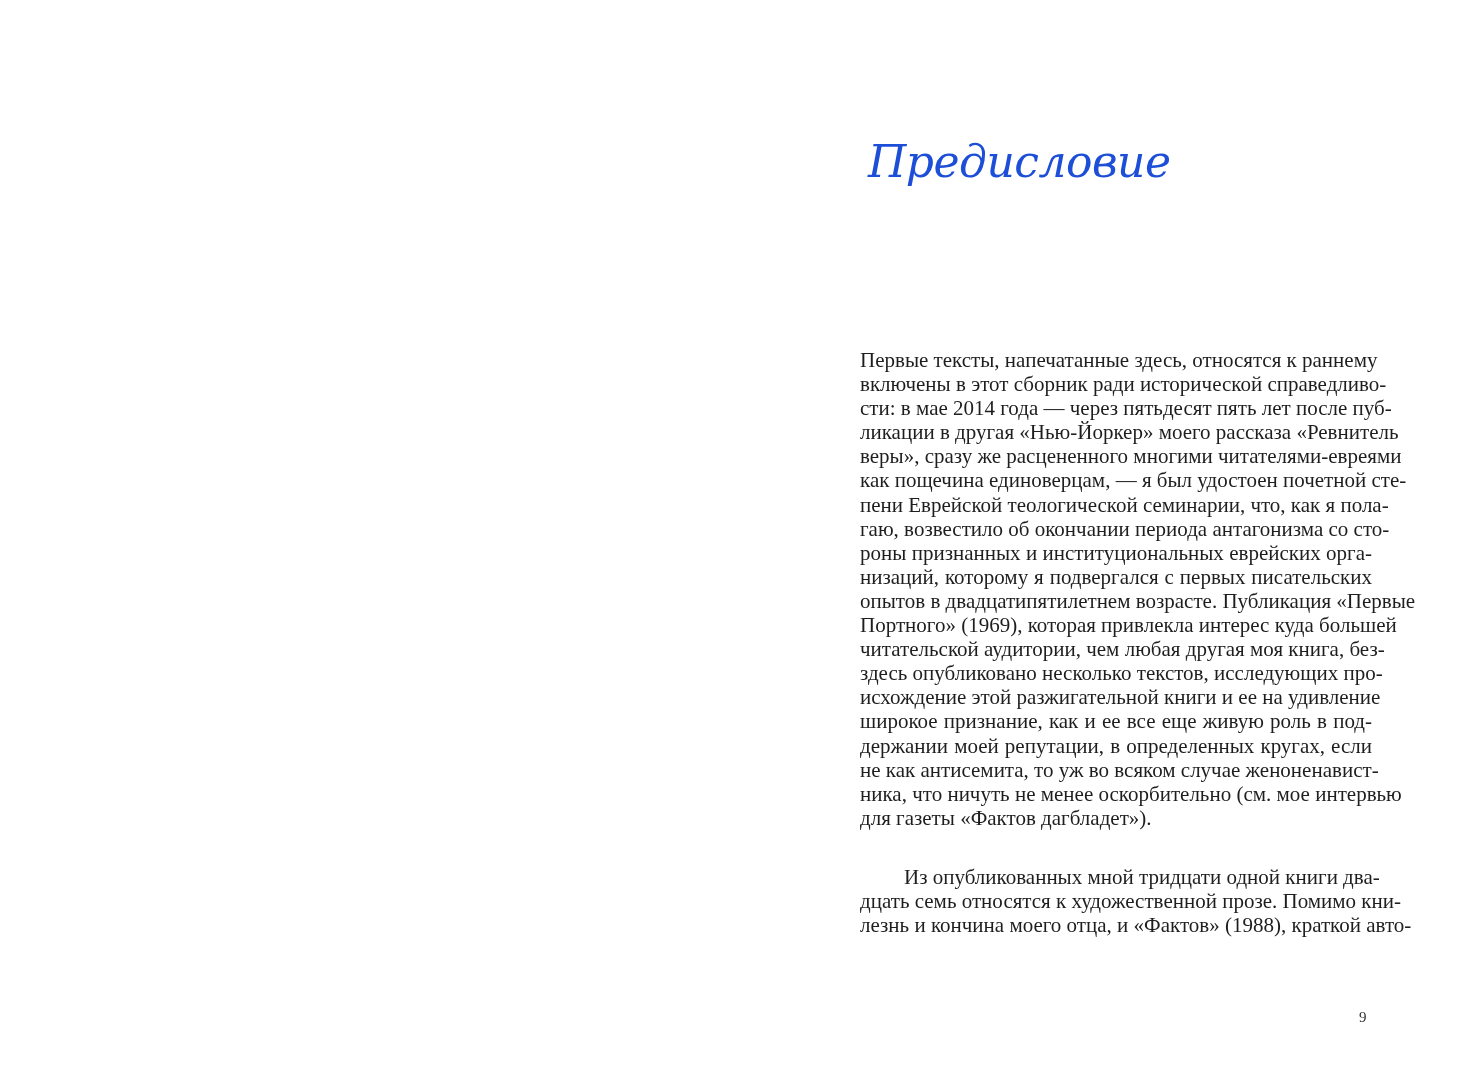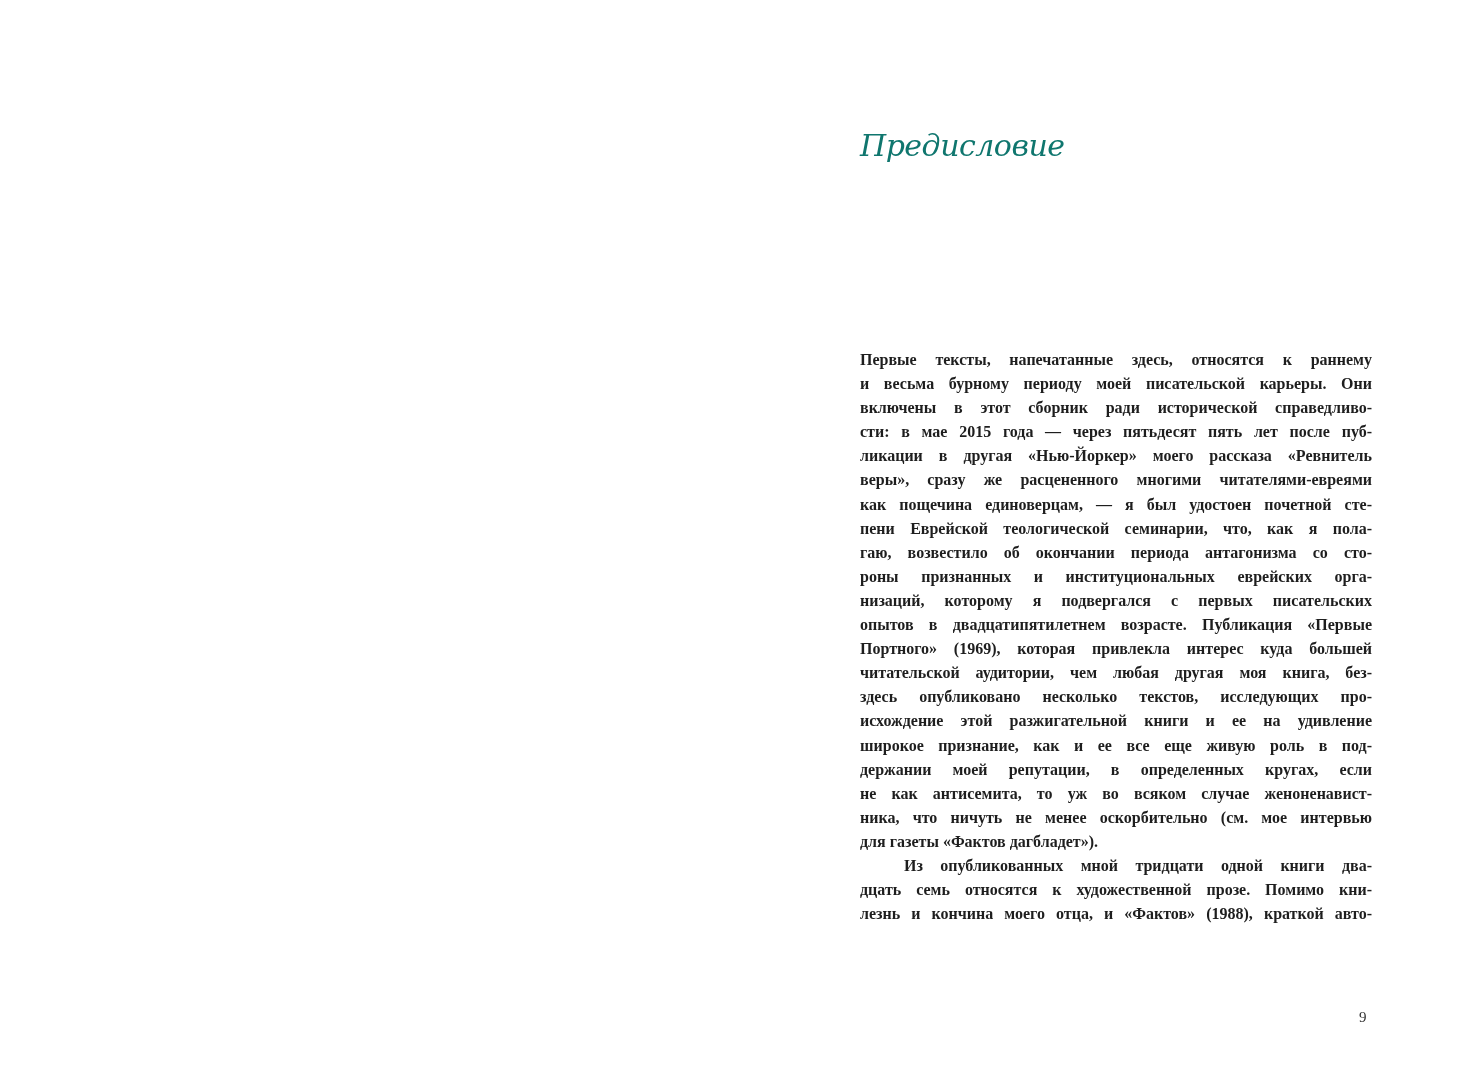--- a/index.html
+++ b/index.html
@@ -32,52 +32,52 @@
       position: absolute;
       left: 735px; top: 0;
       width: 735px;
       height: 1080px;
       background: #ffffff;
     }
     .chapter-title {
       position: absolute;
       left: 125px;
       top: 128px;
-      margin: 0;
+      margin: 8px;
       font-family: "DejaVu Serif", serif;
       font-style: italic;
       font-weight: normal;
-      font-size: 30px;
+      font-size: 44px;
       letter-spacing: -0.5px;
-      color: #0f766e;
+      color: #1d4ed8;
       white-space: nowrap;
     }
     .body-text {
       position: absolute;
       left: 125px;
       top: 348px;
       width: 512px;
       font-family: "Liberation Serif", serif;
-      font-size: 16px;
+      font-size: 21px;
       line-height: 24.1px;
       color: #1e1e1e;
-      font-weight: bold;
     }
     .line {
       display: block;
       white-space: nowrap;
       text-align: justify;
       text-align-last: justify;
       height: 24.1px;
     }
     .line.last {
       text-align-last: left;
     }
     .line.indent {
       text-indent: 44px;
+      margin-top: 35px;
     }
     .page-number {
       position: absolute;
       left: 624px;
       top: 1009px;
       font-family: "Liberation Serif", serif;
       font-size: 15px;
       color: #333333;
     }
   </style>
@@ -86,23 +86,22 @@
 
 <div class="spread">
   <div class="page-left"></div>
 
   <div class="page-right">
     <h1 class="chapter-title">Предисловие</h1>
 
     <div class="body-text">
       <div>
         <span class="line">Первые тексты, напечатанные здесь, относятся к раннему</span>
-        <span class="line">и весьма бурному периоду моей писательской карьеры. Они</span>
         <span class="line">включены в этот сборник ради исторической справедливо-</span>
-        <span class="line">сти: в мае 2015 года — через пятьдесят пять лет после пуб-</span>
+        <span class="line">сти: в мае 2014 года — через пятьдесят пять лет после пуб-</span>
         <span class="line">ликации в другая «Нью-Йоркер» моего рассказа «Ревнитель</span>
         <span class="line">веры», сразу же расцененного многими читателями-евреями</span>
         <span class="line">как пощечина единоверцам, — я был удостоен почетной сте-</span>
         <span class="line">пени Еврейской теологической семинарии, что, как я пола-</span>
         <span class="line">гаю, возвестило об окончании периода антагонизма со сто-</span>
         <span class="line">роны признанных и институциональных еврейских орга-</span>
         <span class="line">низаций, которому я подвергался с первых писательских</span>
         <span class="line">опытов в двадцатипятилетнем возрасте. Публикация «Первые</span>
         <span class="line">Портного» (1969), которая привлекла интерес куда большей</span>
         <span class="line">читательской аудитории, чем любая другая моя книга, без-</span>

